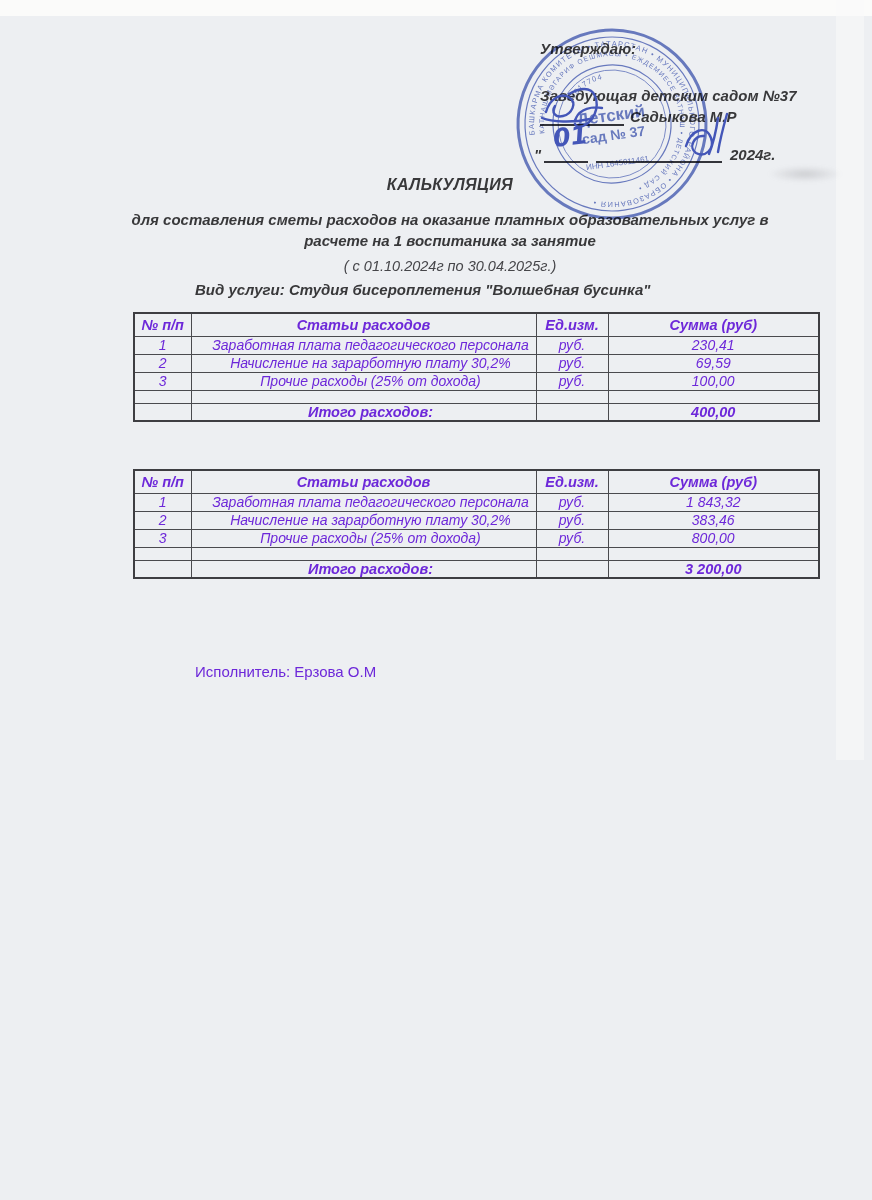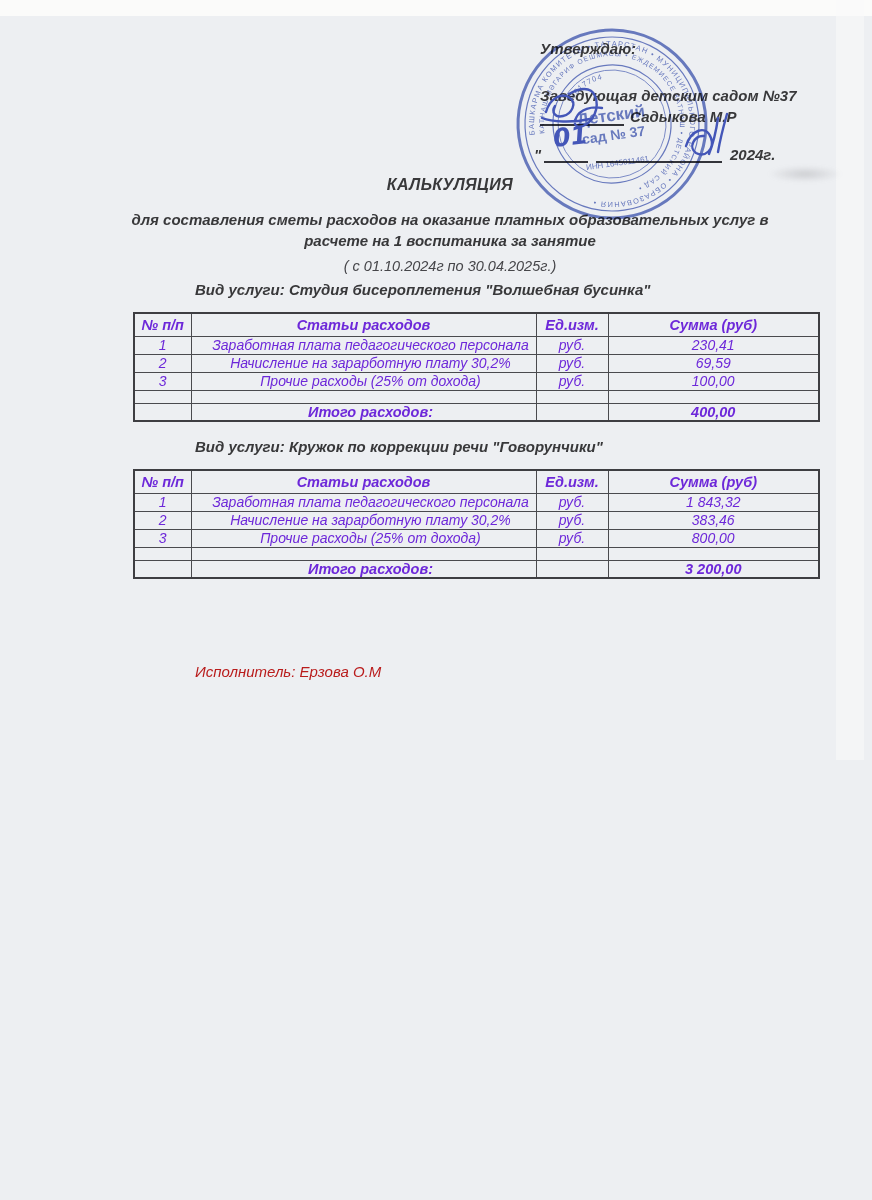--- a/index.html
+++ b/index.html
@@ -55,21 +55,21 @@
   .tbl-2 { top:469px; }
   .tbl th, .tbl td { border:1px solid #4a4a4e; padding:0 4px; overflow:hidden; white-space:nowrap; }
   .tbl th { height:23px; font-weight:bold; font-size:14.5px; text-align:center; }
   .tbl td { height:18px; text-align:center; }
   .tbl td.item { text-align:center; padding-left:18px; }
   .tbl tr.empty-row td { height:13px; }
   .tbl tr.total-row td { height:18px; font-weight:bold; font-size:14.5px; }
   .col-num { width:57px; } .col-item { width:345px; } .col-unit { width:72px; } .col-amt { width:211px; }
 
   
-  .executor { position:absolute; left:195px; top:663px; font-size:15px; color:#b91c1c;font-style:italic; }
+  .executor { position:absolute; left:195px; top:663px; font-size:15px; color:#6d28d9; }
 </style>
 </head>
 <body>
 
 <div class="page">
 
   <div class="scan-strip-top"></div>
   <div class="scan-strip-right"></div>
   <div class="scan-smudge"></div>
 
@@ -172,21 +172,20 @@
     </tr>
     <tr class="total-row">
       <td></td>
       <td class="item">Итого расходов:</td>
       <td></td>
       <td>400,00</td>
     </tr>
   </tbody>
     </table>
 
-  <div class="service-label service-2">Вид услуги: Кружок по коррекции речи "Говорунчики"</div>
 
   <table class="tbl tbl-2">
     <colgroup>
         <col class="col-num">
         <col class="col-item">
         <col class="col-unit">
         <col class="col-amt">
       </colgroup>
     <tbody>
         <tr>

